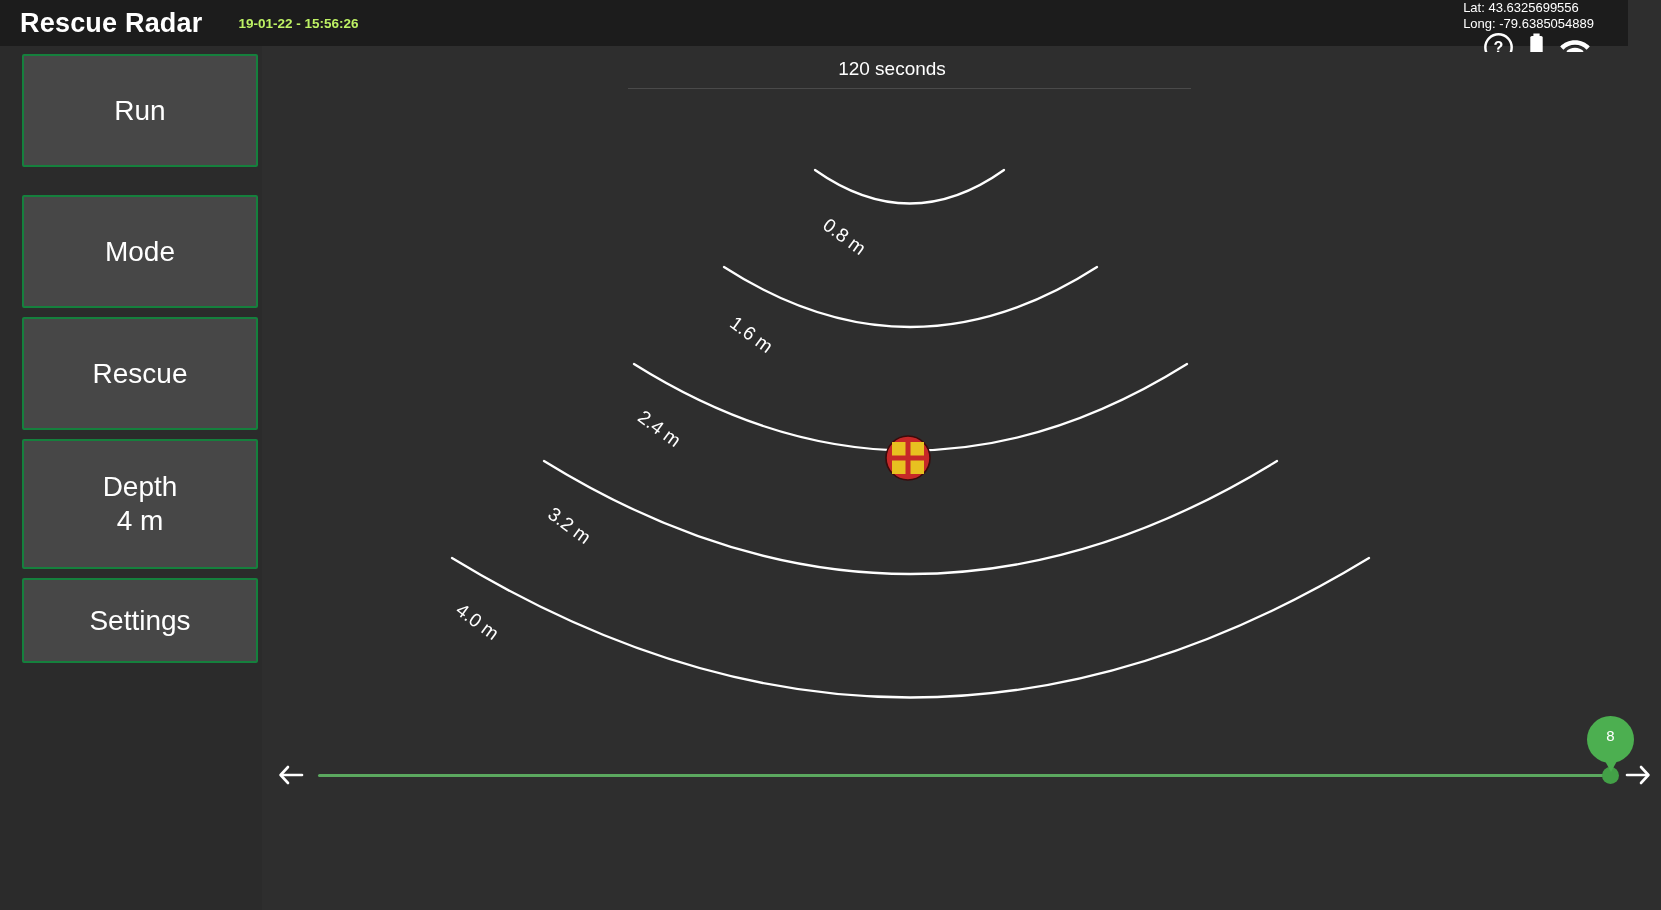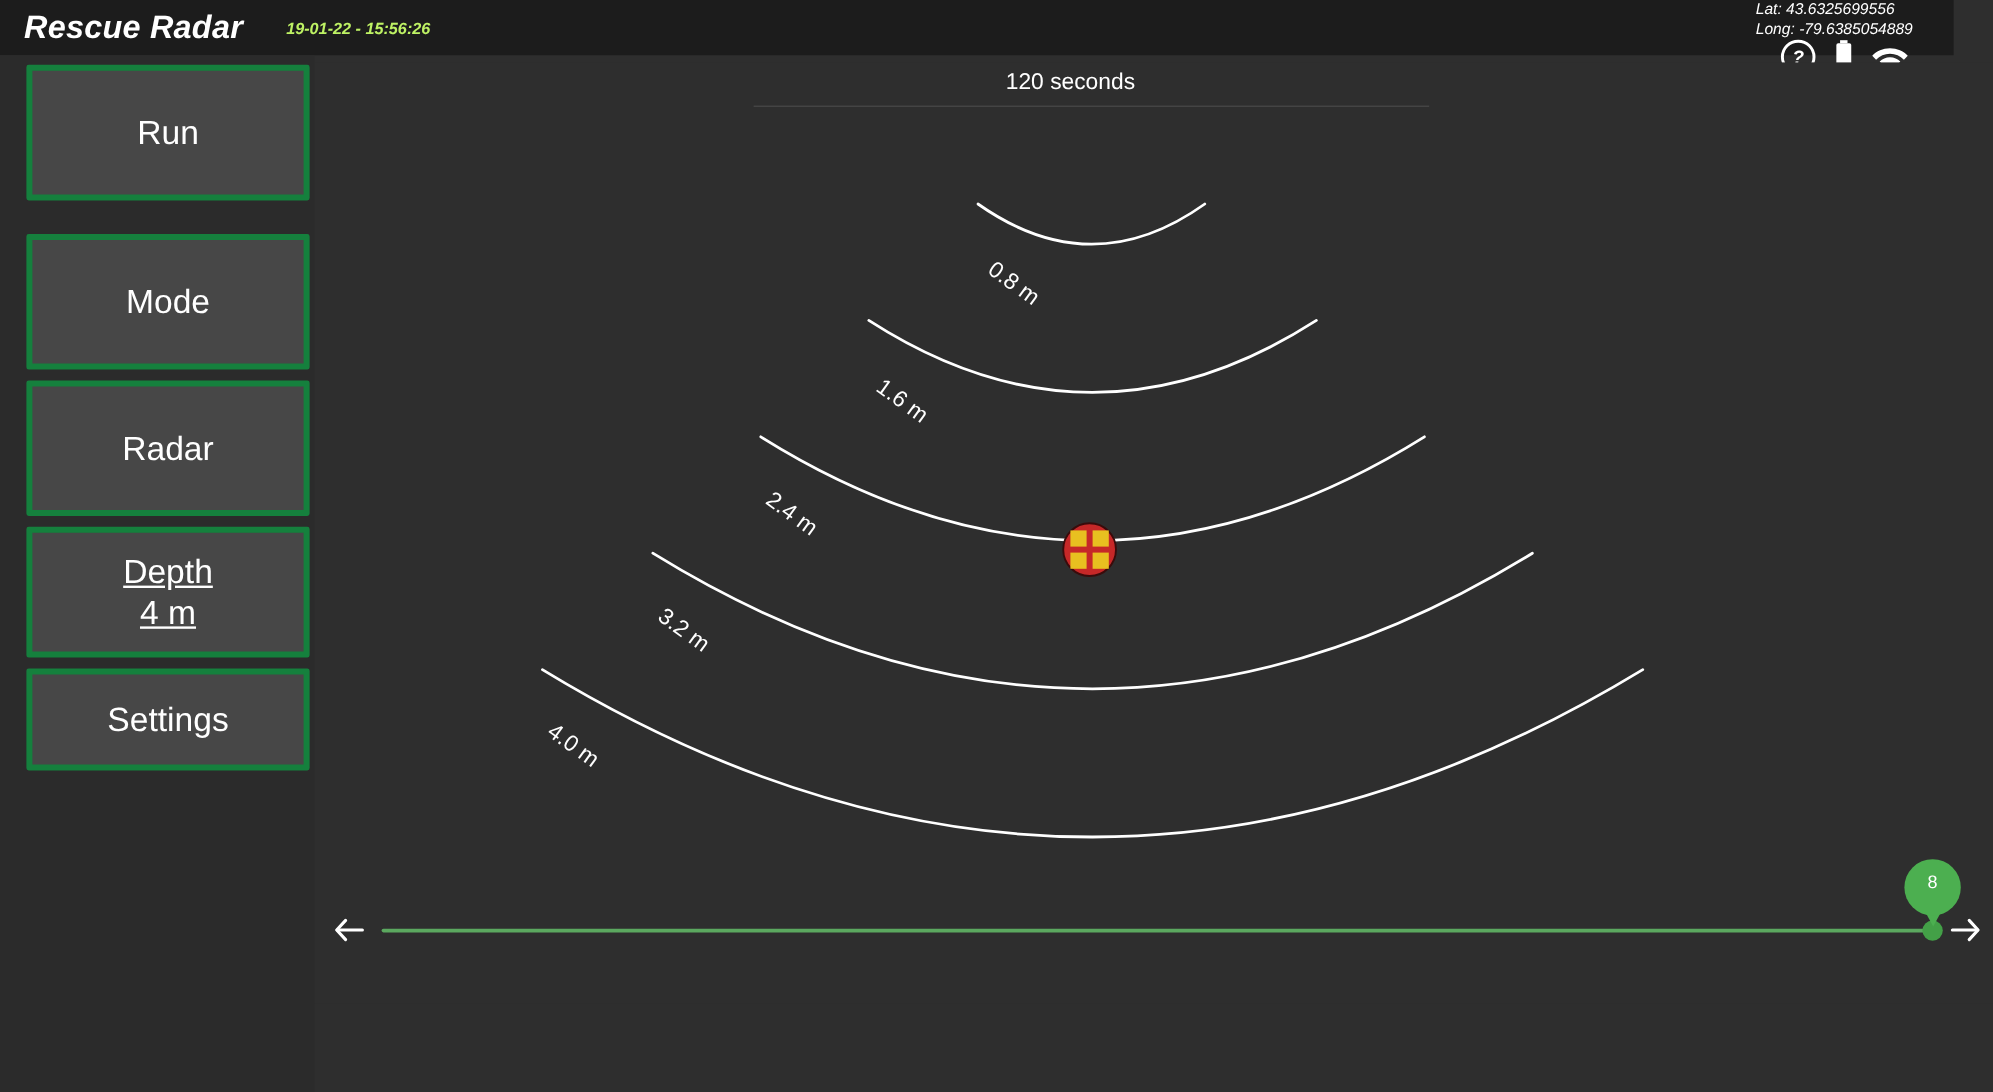--- a/index.html
+++ b/index.html
@@ -8,21 +8,21 @@
     background: #2e2e2e;
     font-family: "Liberation Sans", sans-serif;
     overflow: hidden;
   }
 
   
   #topbar {
     position: absolute; left: 0; top: 0;
     width: 1628px; height: 46px;
     background: #1c1c1c;
-    display: flex; align-items: center; font-style: italic;
+    display: flex; align-items: center;
   }
   #app-title {
     color: #ffffff;
     font-size: 27px;
     font-weight: bold;
     margin-left: 20px;
     letter-spacing: 0.2px;
   }
   #timestamp {
     color: #bef264;
@@ -52,37 +52,37 @@
   
   #sidebar {
     position: absolute; left: 0; top: 46px;
     width: 262px; height: 864px;
     background: #2b2b2b;
     padding: 8px 0 0 22px;
   }
   .side-btn {
     width: 236px;
     background: #474747;
-    border: 5px solid #15803d;
+    border: 2px solid #15803d;
     border-radius: 2px;
     margin-bottom: 9px;
     display: flex;
     flex-direction: column;
     align-items: center;
     justify-content: center;
     color: #ffffff;
     cursor: pointer;
   }
   .side-btn .lbl { font-size: 28px; line-height: 34px; }
   .side-btn .sub { font-size: 28px; line-height: 34px; }
   #btn-run       { height: 113px; }
   #btn-mode      { height: 113px; margin-top: 28px; }
   #btn-sens      { height: 113px; }
   #btn-rubble    { height: 113px; }
-  #btn-depth     { height: 109px; text-decoration: underline; }
+  #btn-depth     { height: 130px; }
   #btn-settings  { height: 85px; }
   #btn-file      { height: 113px; }
 
   #sens-meter { display: flex; gap: 2px; margin-top: 10px; }
   #sens-meter .seg {
     width: 13px; height: 15px;
     border: 1px solid #1e1e1e;
   }
   #sens-meter .seg.on  { background: #3ebb49; }
   #sens-meter .seg.off { background: transparent; }
@@ -235,21 +235,21 @@
   <div class="side-btn" id="btn-run">
     <span class="lbl">Run</span>
   </div>
 
   <div class="side-btn" id="btn-mode">
     <span class="lbl">Mode</span>
   </div>
 
 
   <div class="side-btn" id="btn-rubble">
-    <span class="lbl">Radar</span>
+    <span class="lbl">Rescue</span>
   </div>
 
   <div class="side-btn" id="btn-depth">
     <span class="lbl">Depth</span>
     <span class="sub">4 m</span>
   </div>
 
   <div class="side-btn" id="btn-settings">
     <span class="lbl">Settings</span>
   </div>

